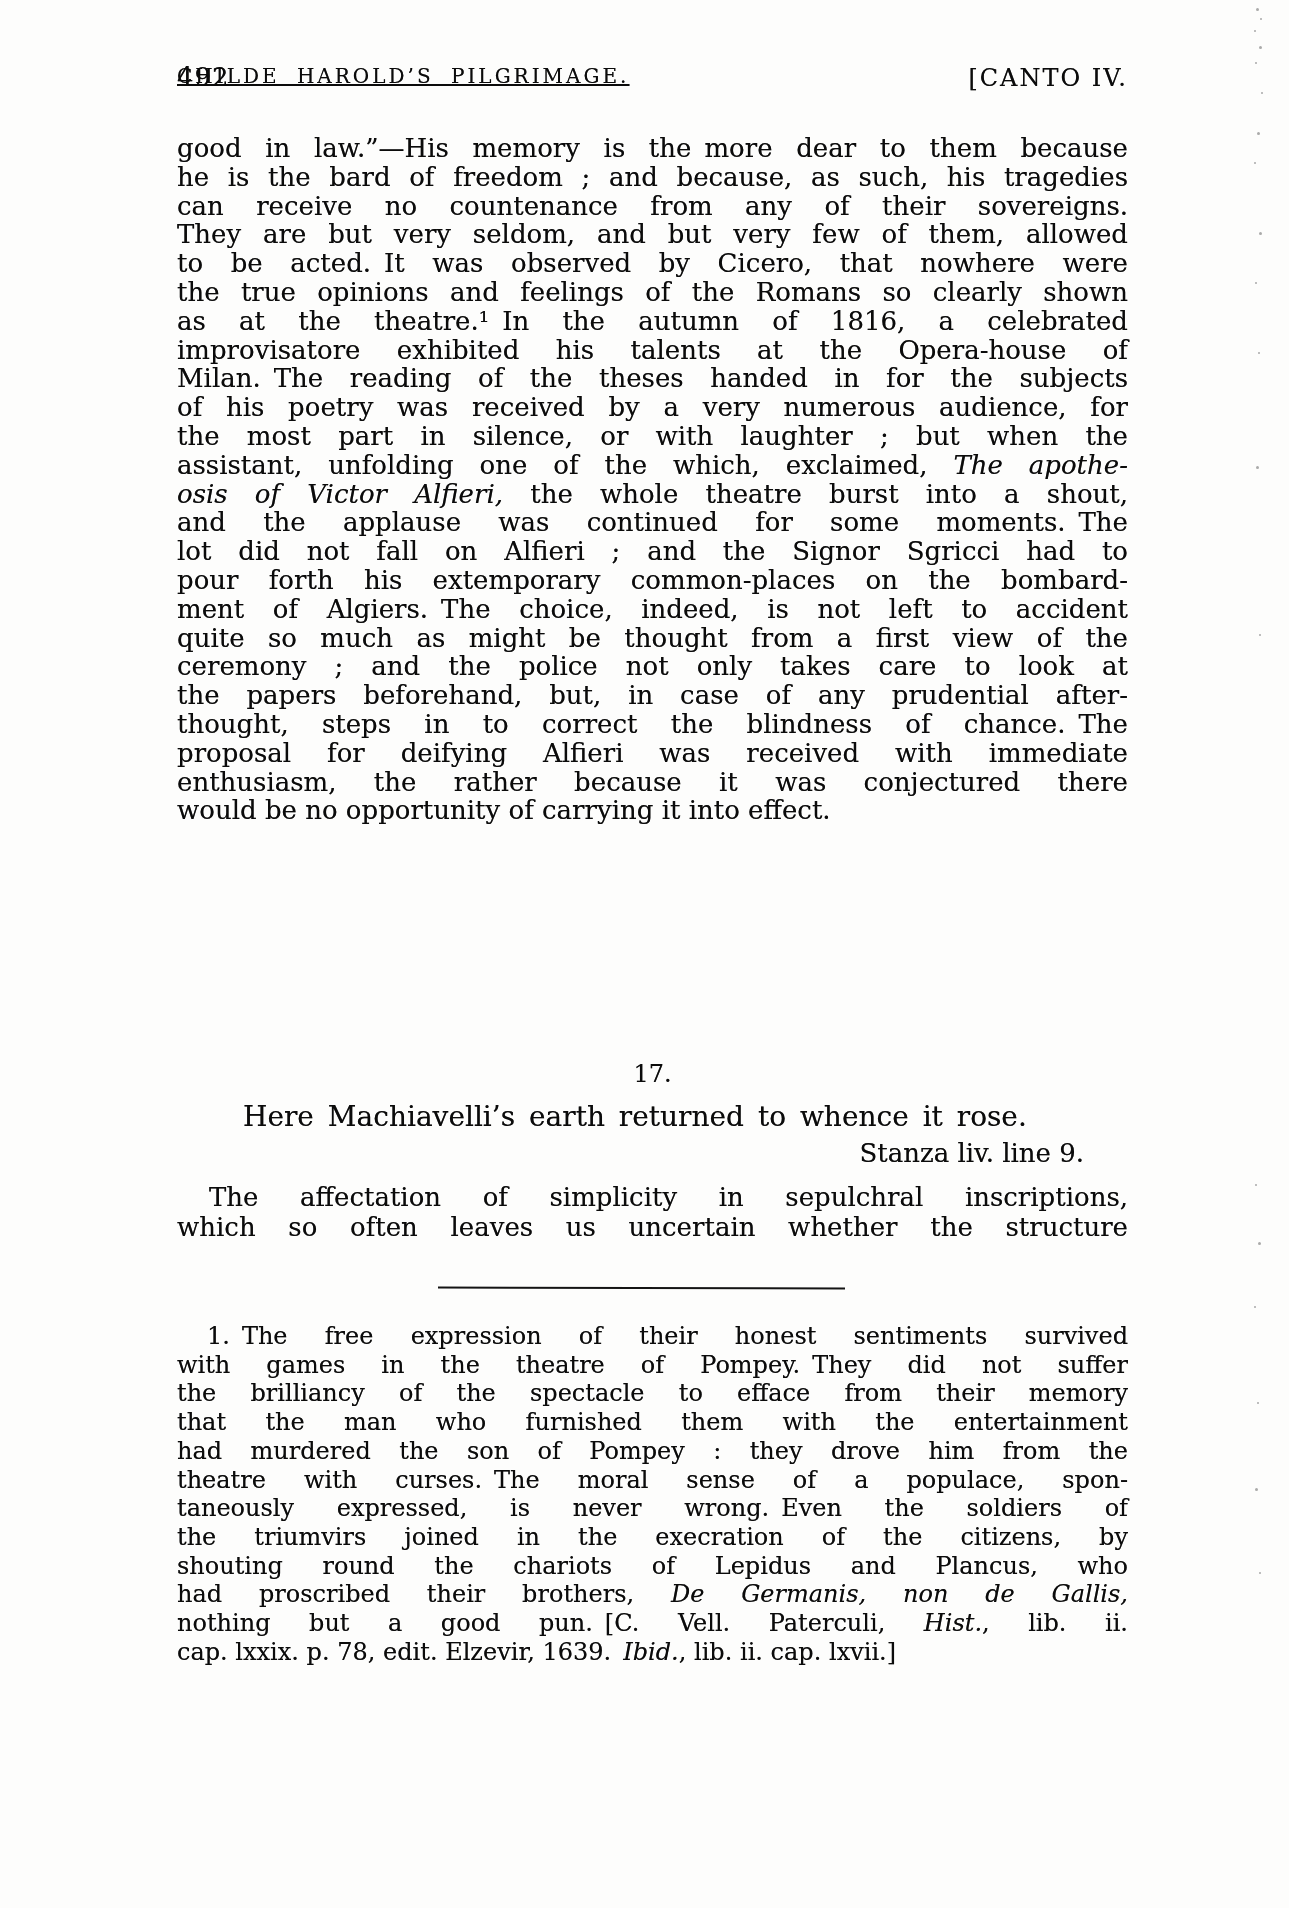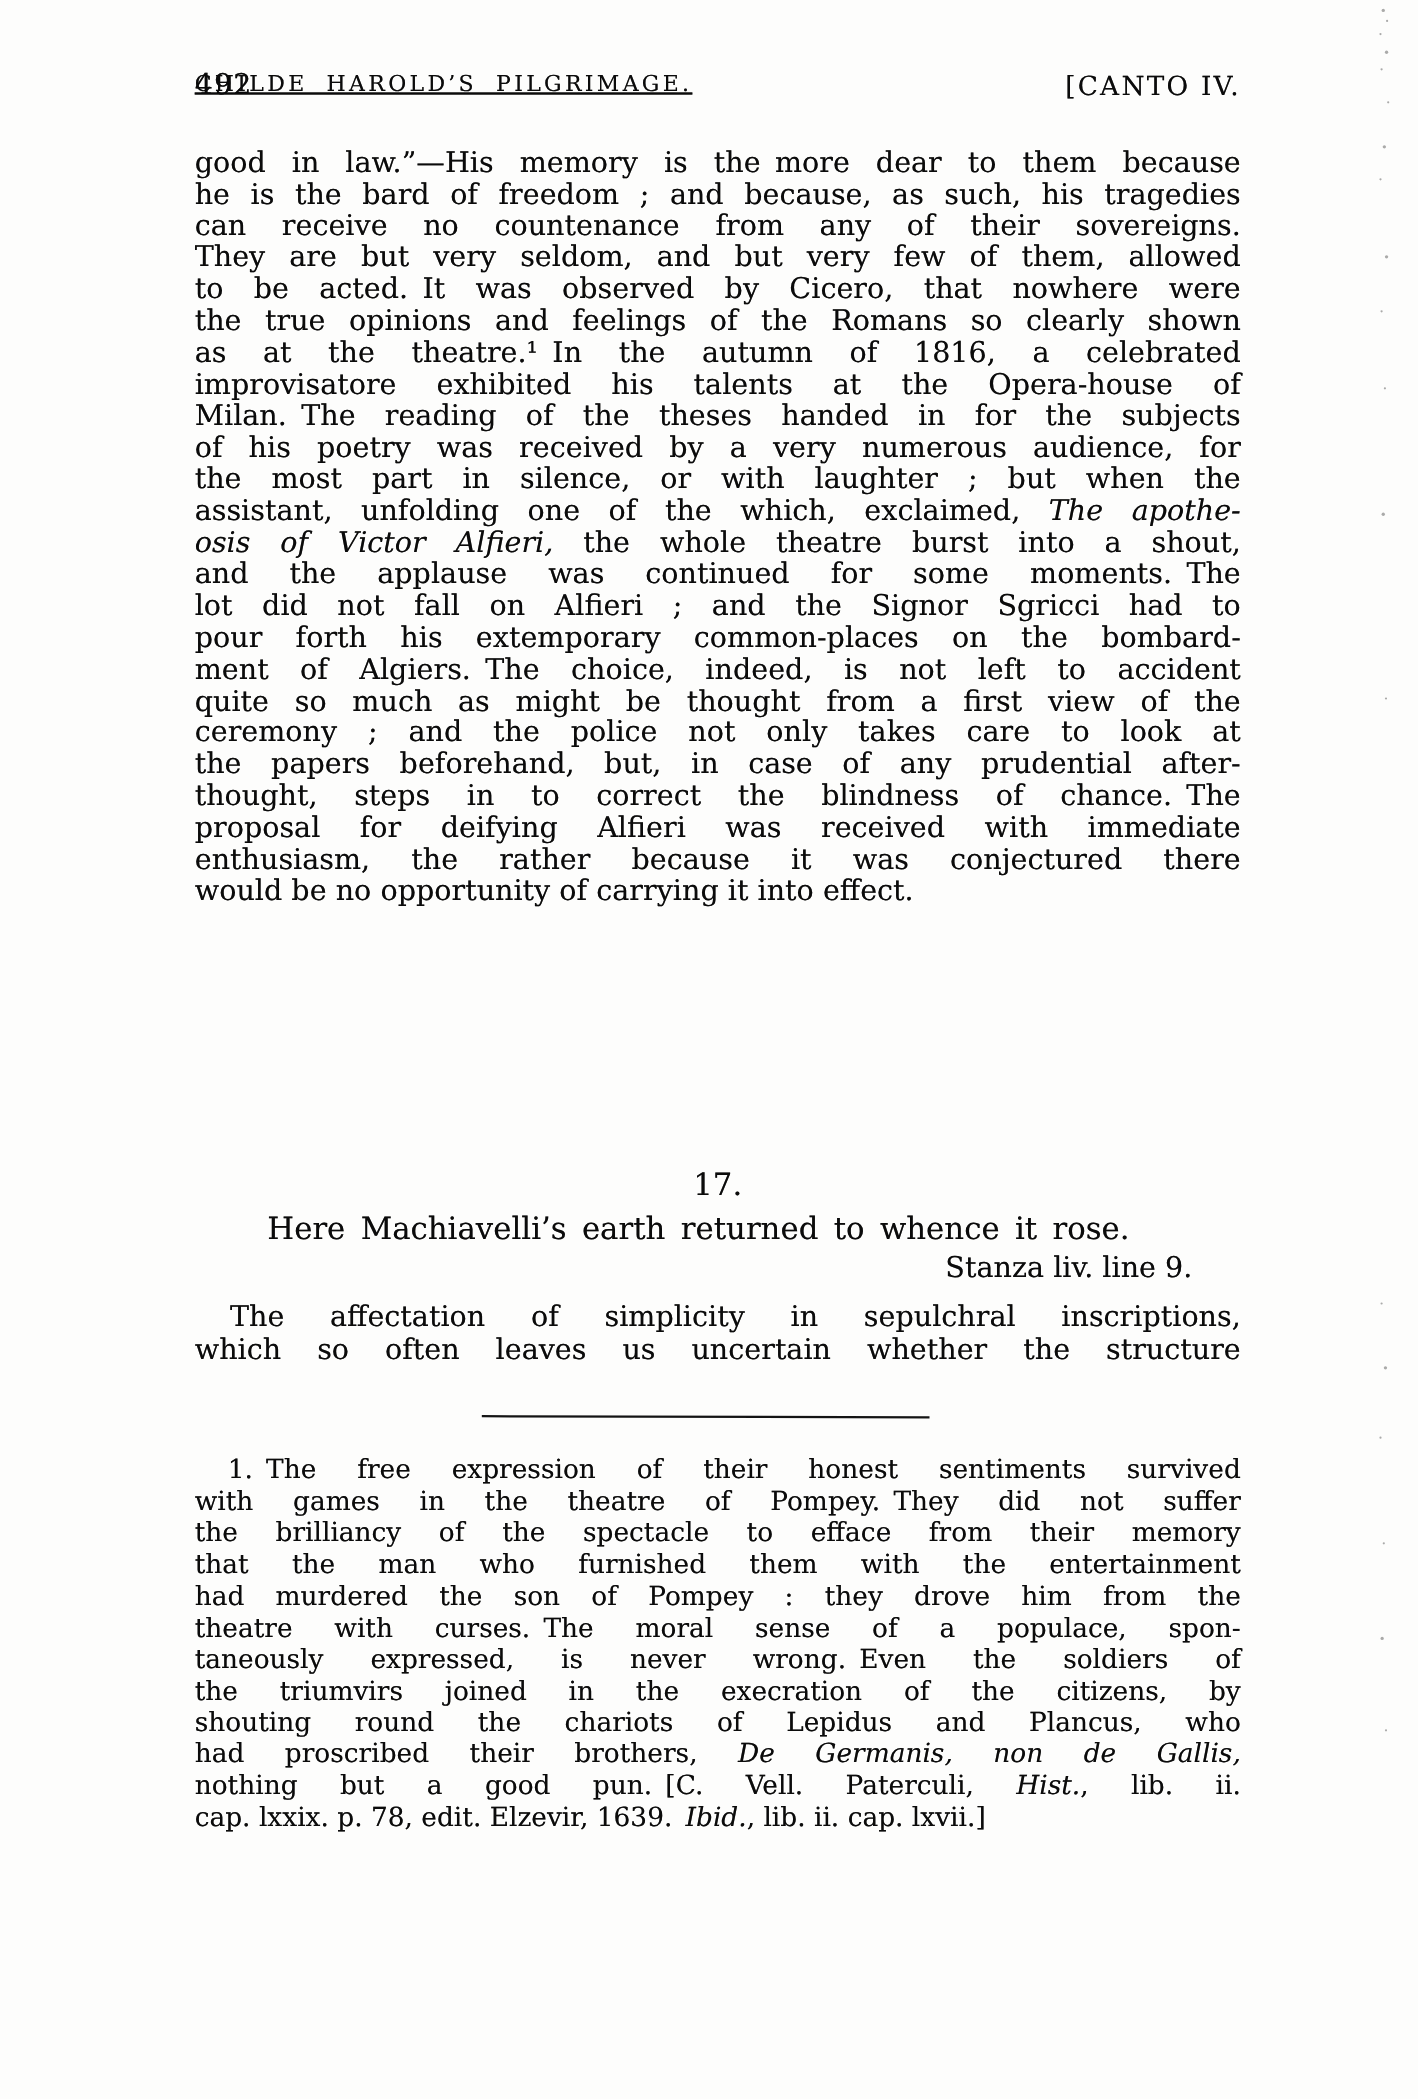--- a/index.html
+++ b/index.html
@@ -19,21 +19,21 @@
   .canto{position:absolute;right:0;top:4px;font-size:24px;letter-spacing:2px;}
 
   
   .main-text{position:absolute;left:177px;top:122px;width:951px;font-size:26px;margin-top:12px;}
   .tline{line-height:28.8px;text-align:justify;text-align-last:justify;}
   .tline.last{text-align-last:left;}
   .tline.ind{text-indent:32px;}
   .it{font-style:italic;}
 
   
-  .sec-head{position:absolute;left:177px;top:1060px;width:951px;text-align:center;font-size:28px;}
+  .sec-head{position:absolute;left:177px;top:1060px;width:951px;text-align:center;font-size:24px;}
   .quote{position:absolute;left:177px;top:1100px;width:951px;box-sizing:border-box;padding-left:66px;font-size:28px;word-spacing:5px;}
   .attrib{position:absolute;left:177px;top:1138px;width:951px;box-sizing:border-box;padding-right:44px;text-align:right;font-size:26px;}
   .para2{position:absolute;left:177px;top:1182px;width:951px;font-size:26px;}
   .para2 .tline{line-height:30px;}
 
   
   .fn-rule{position:absolute;left:438px;top:1287px;width:407px;height:2px;background:#141414;transform:rotate(.15deg);}
   .footnote{position:absolute;left:177px;top:1322px;width:951px;font-size:24px;}
   .footnote .tline{line-height:28.7px;}
   .footnote .tline.ind{text-indent:30px;}

